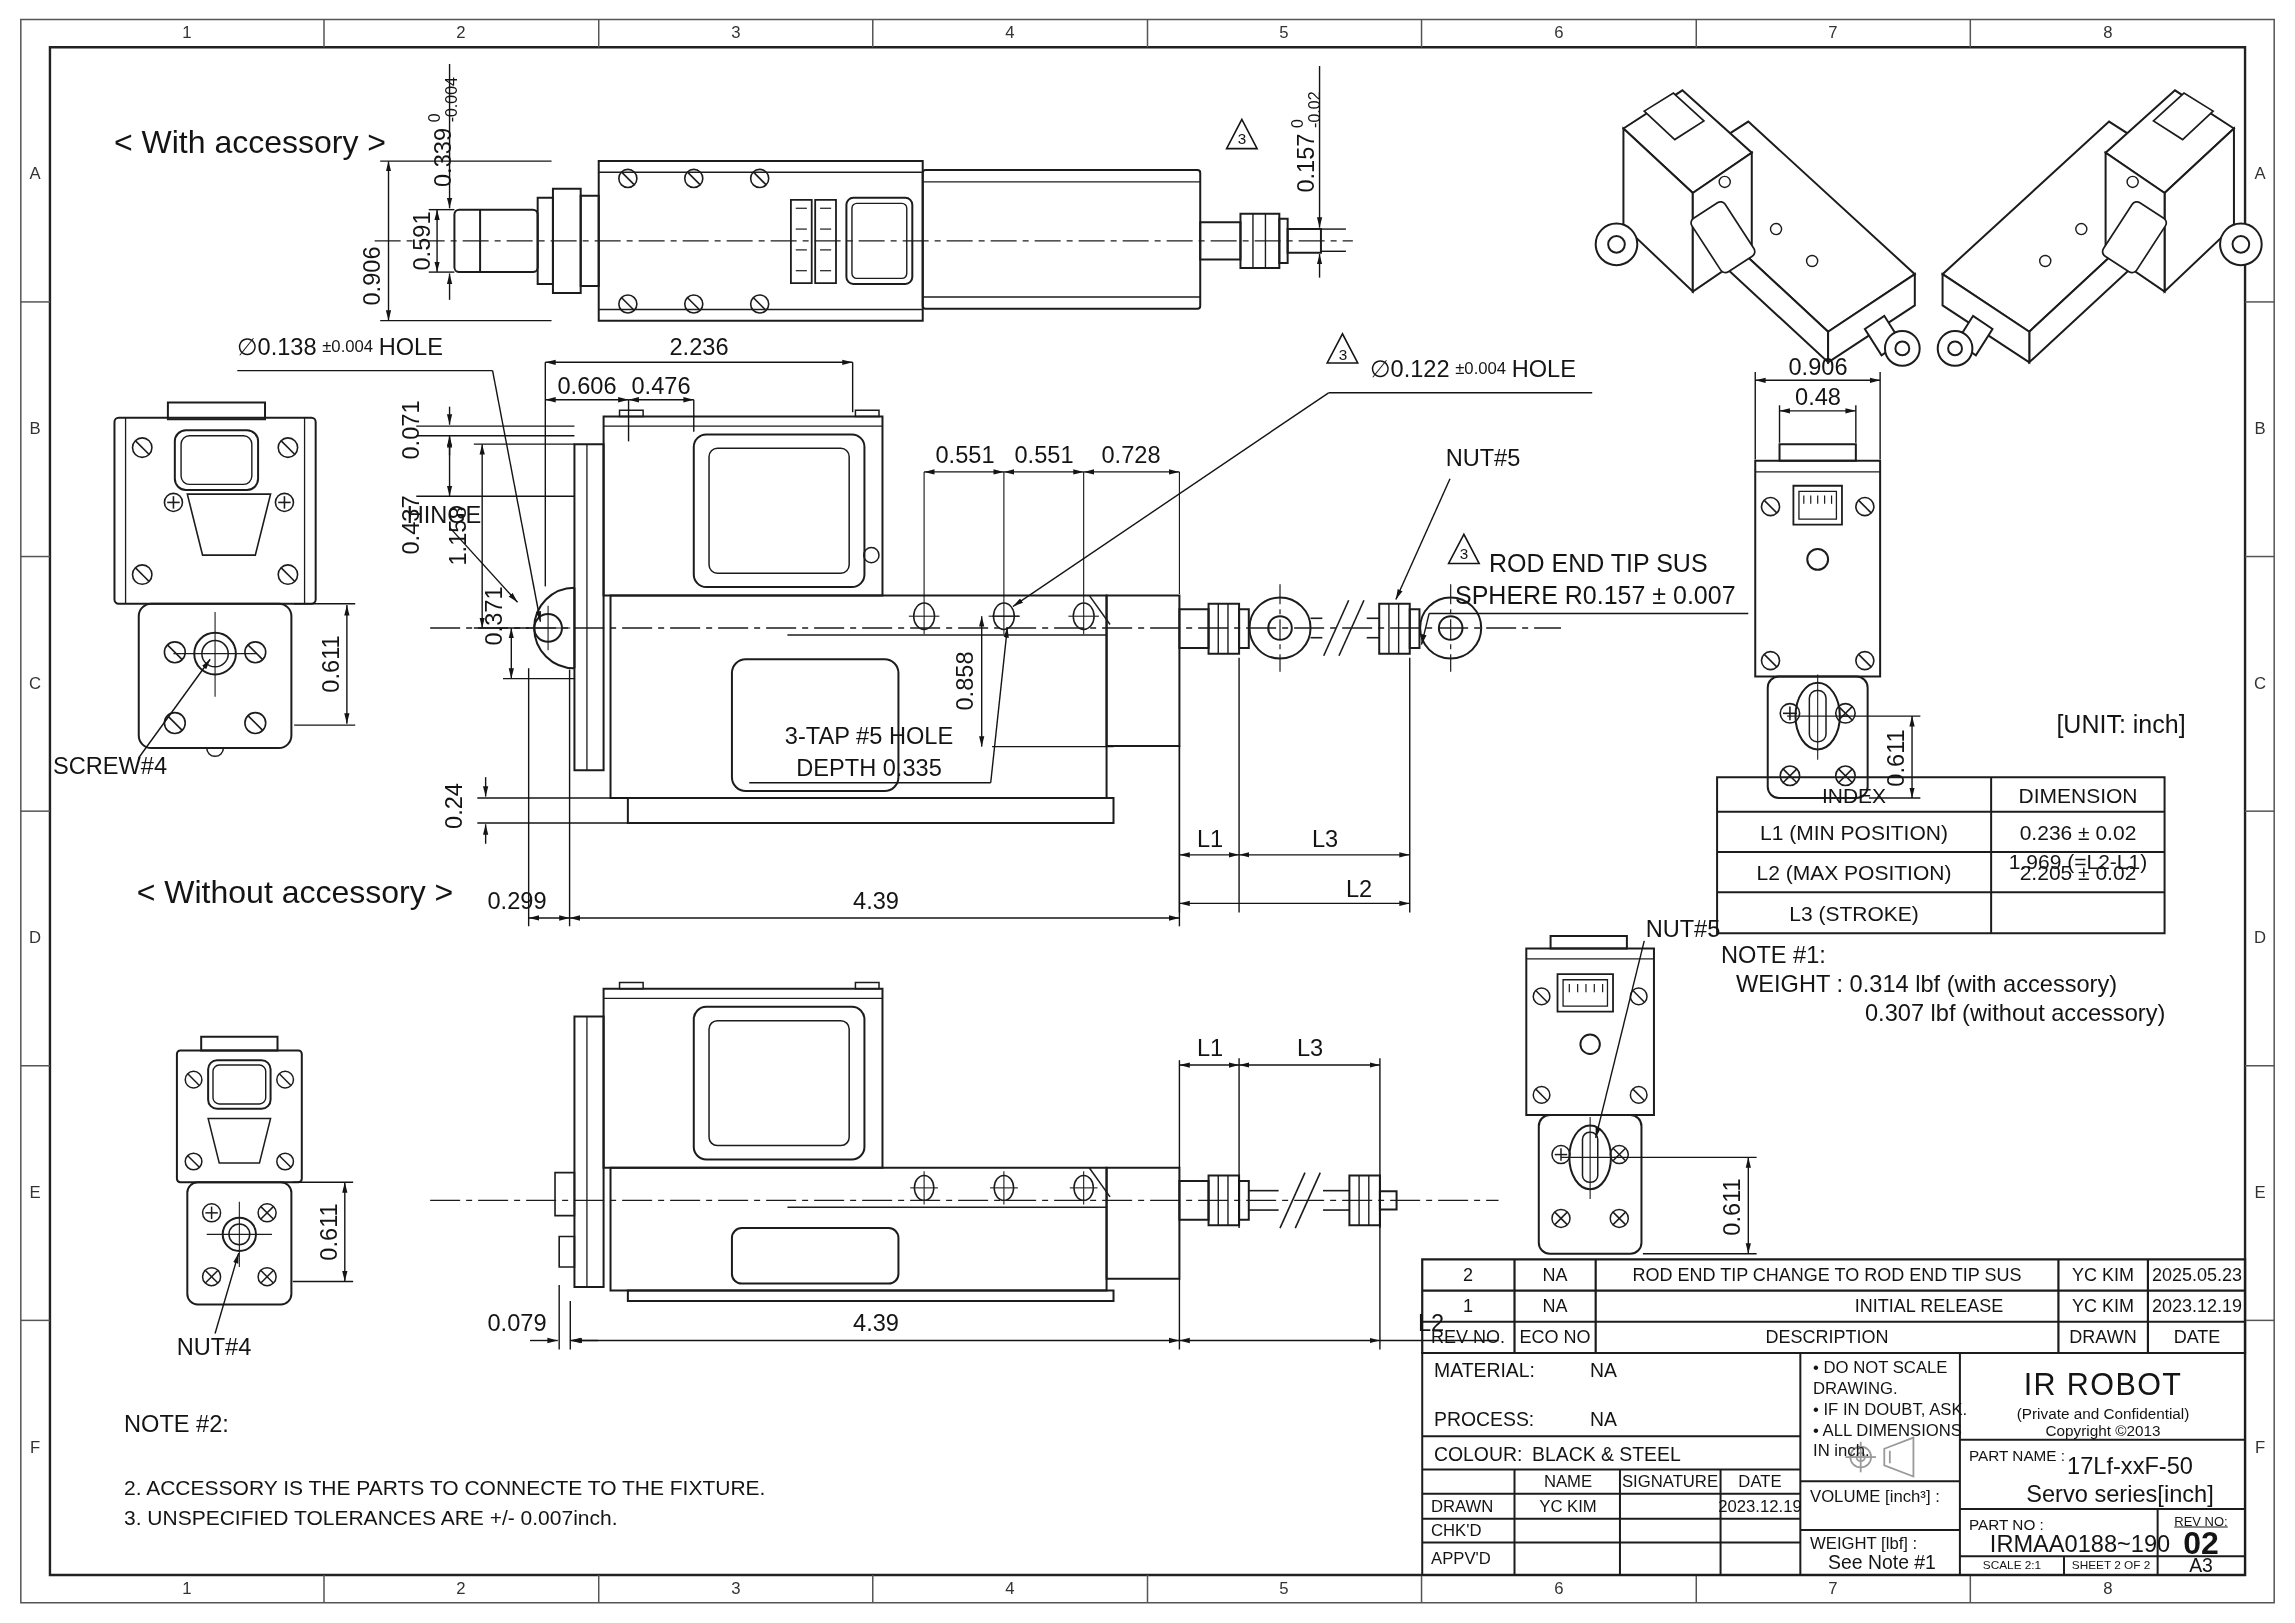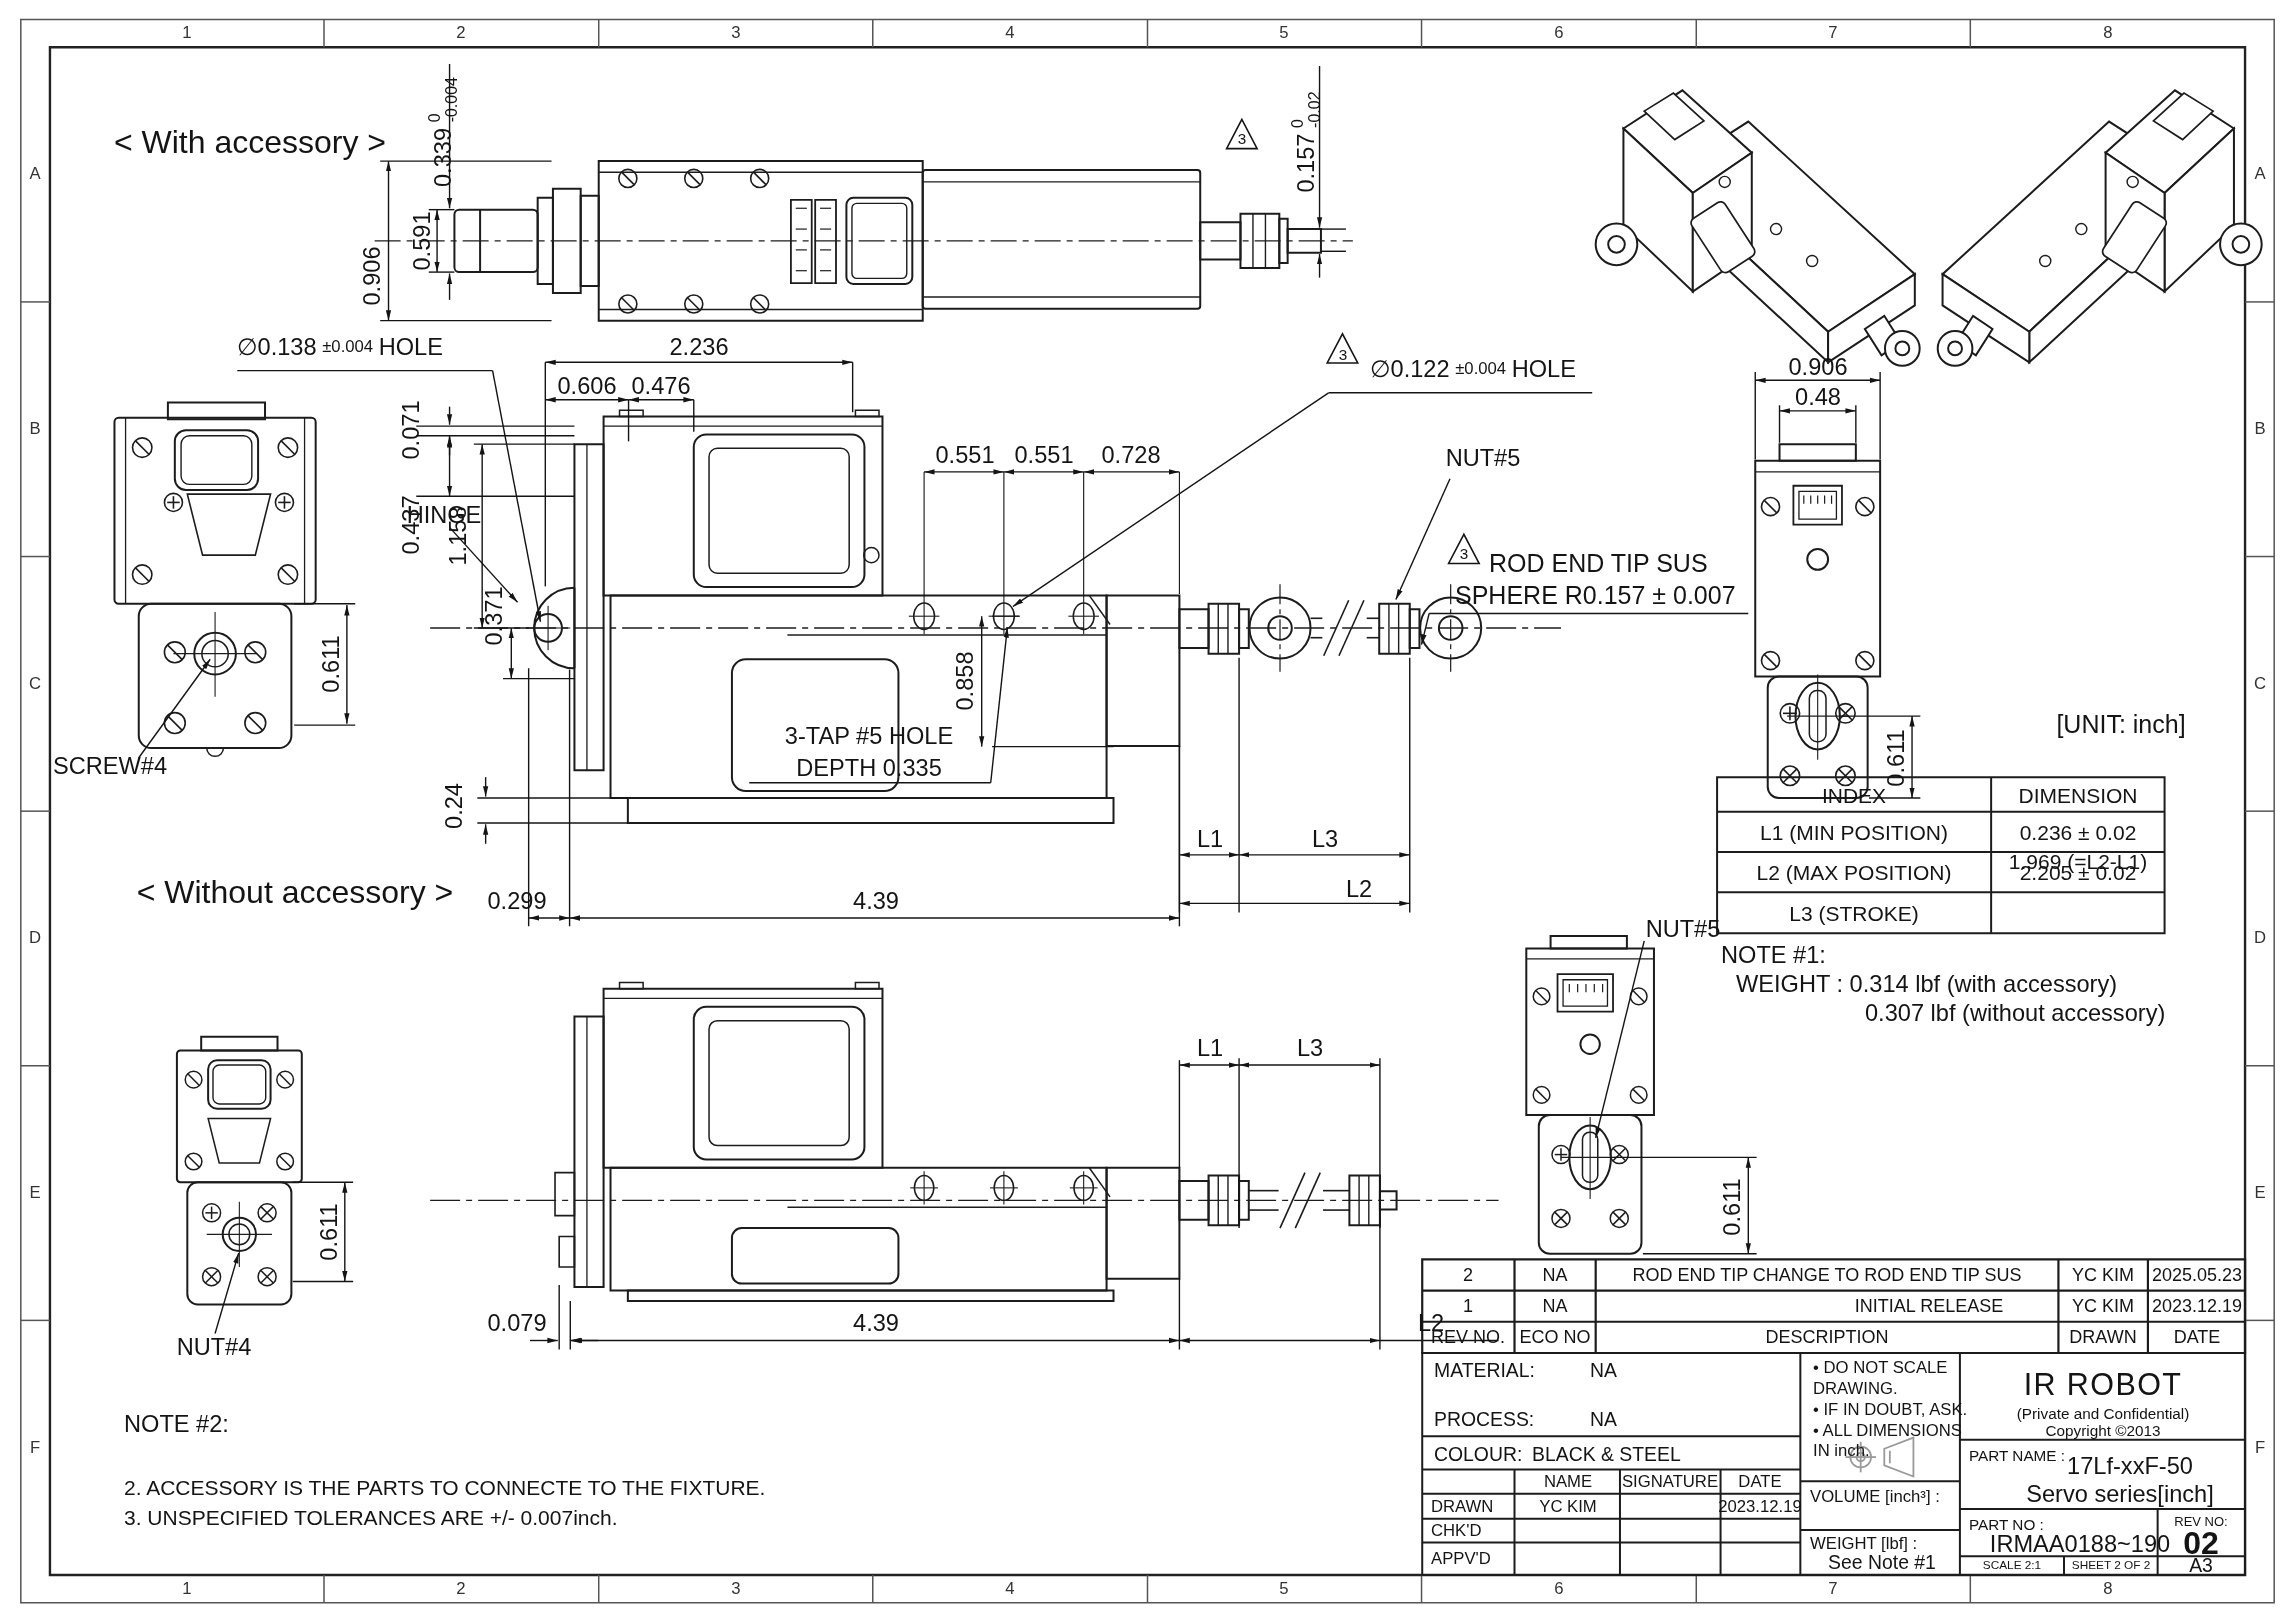--- a/index.html
+++ b/index.html
@@ -6,21 +6,21 @@
   .sheet{position:relative;width:2295px;height:1623px;background:#ffffff;
          font-family:"Liberation Sans",sans-serif;color:#111;overflow:hidden;}
   svg.art{position:absolute;left:0;top:0;}
   svg.art *{vector-effect:non-scaling-stroke;}
   .t{position:absolute;white-space:nowrap;color:#141414;line-height:1;}
   .c{transform:translate(-50%,-50%);}
   .rc{transform:translate(-50%,-50%) rotate(-90deg);}
   .f46{font-size:32px;} .f36{font-size:25px;}
   .f34{font-size:23.6px;} .f30{font-size:21px;} .f28{font-size:19.4px;text-align:center;}
   .f26{font-size:18px;} .f24{font-size:16.7px;} .f22{font-size:15.3px;}
-  .f19{font-size:13px;} .f17{font-size:11.8px;}
+  .f19{font-size:13px;text-decoration:underline;} .f17{font-size:11.8px;}
   .gray{color:#333;}
   .dimrow{display:flex;align-items:center;gap:5.6px;}
   .tolcol{display:flex;flex-direction:column;font-size:16px;line-height:1.05;text-align:left;}
   .big46{font-size:32px;font-weight:bold;}
   .comp{font-size:30.5px;letter-spacing:1.4px;}
 </style>
 </head>
 <body>
 
 <div class="sheet">

